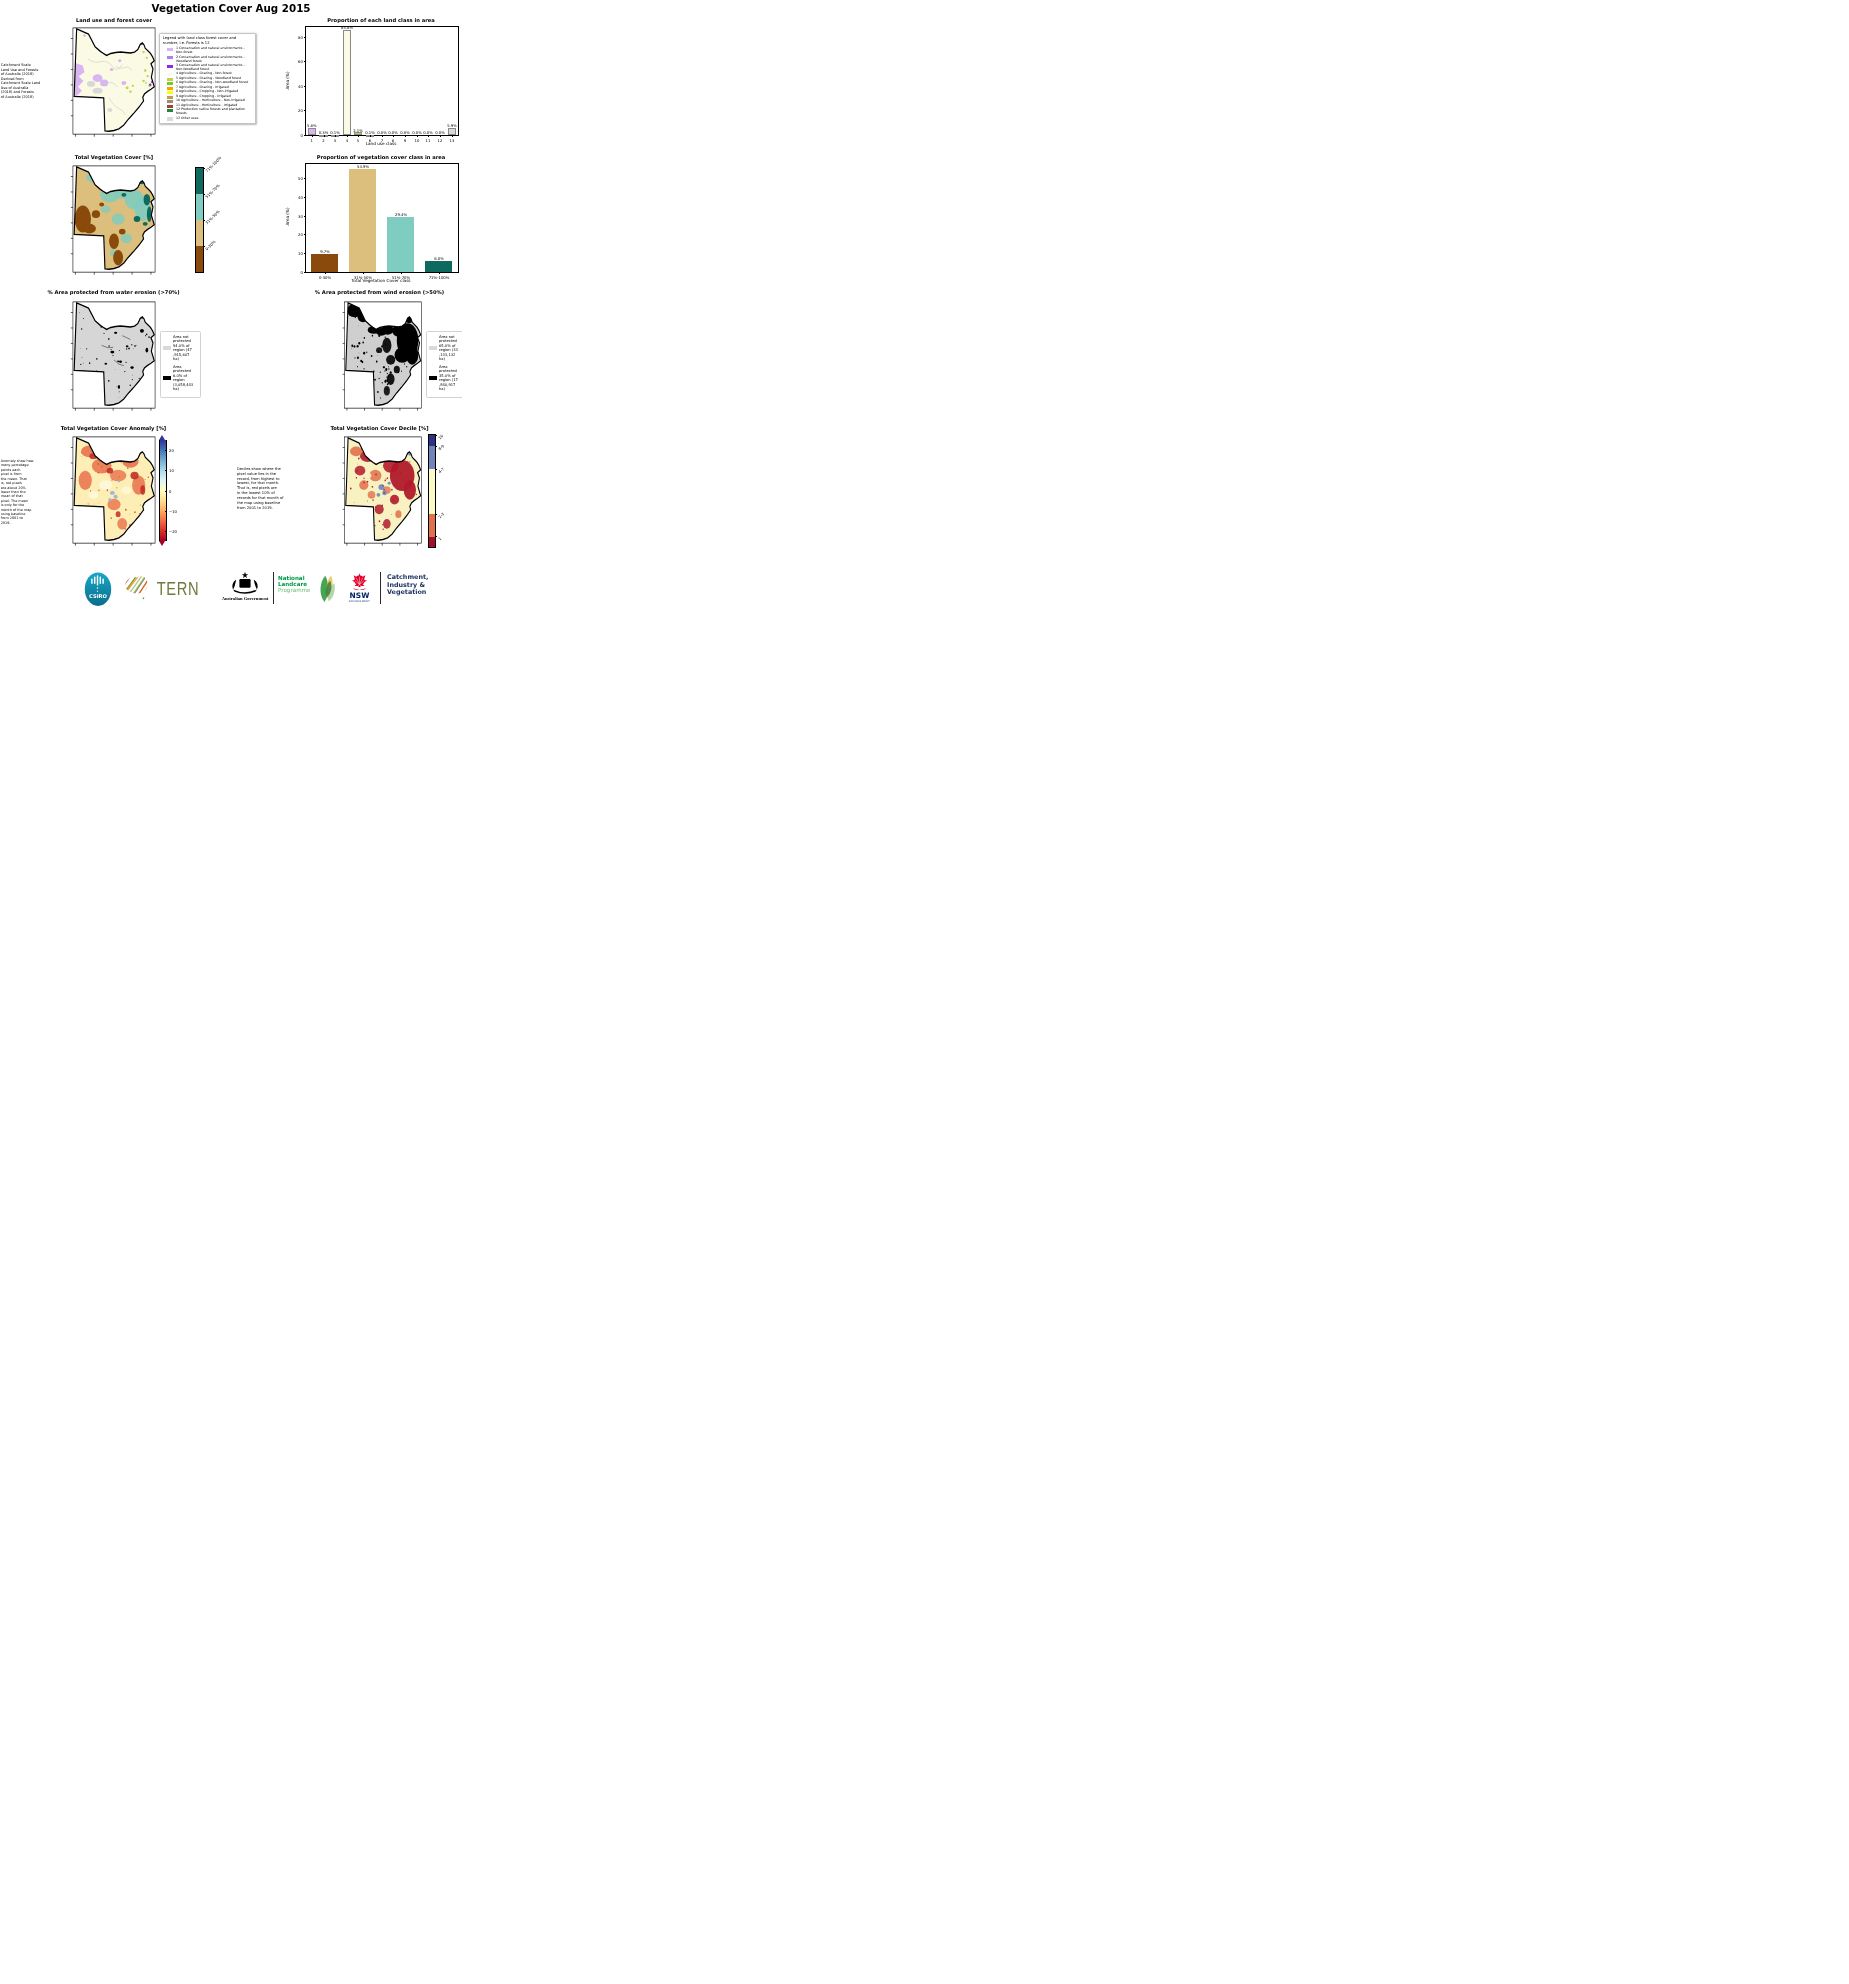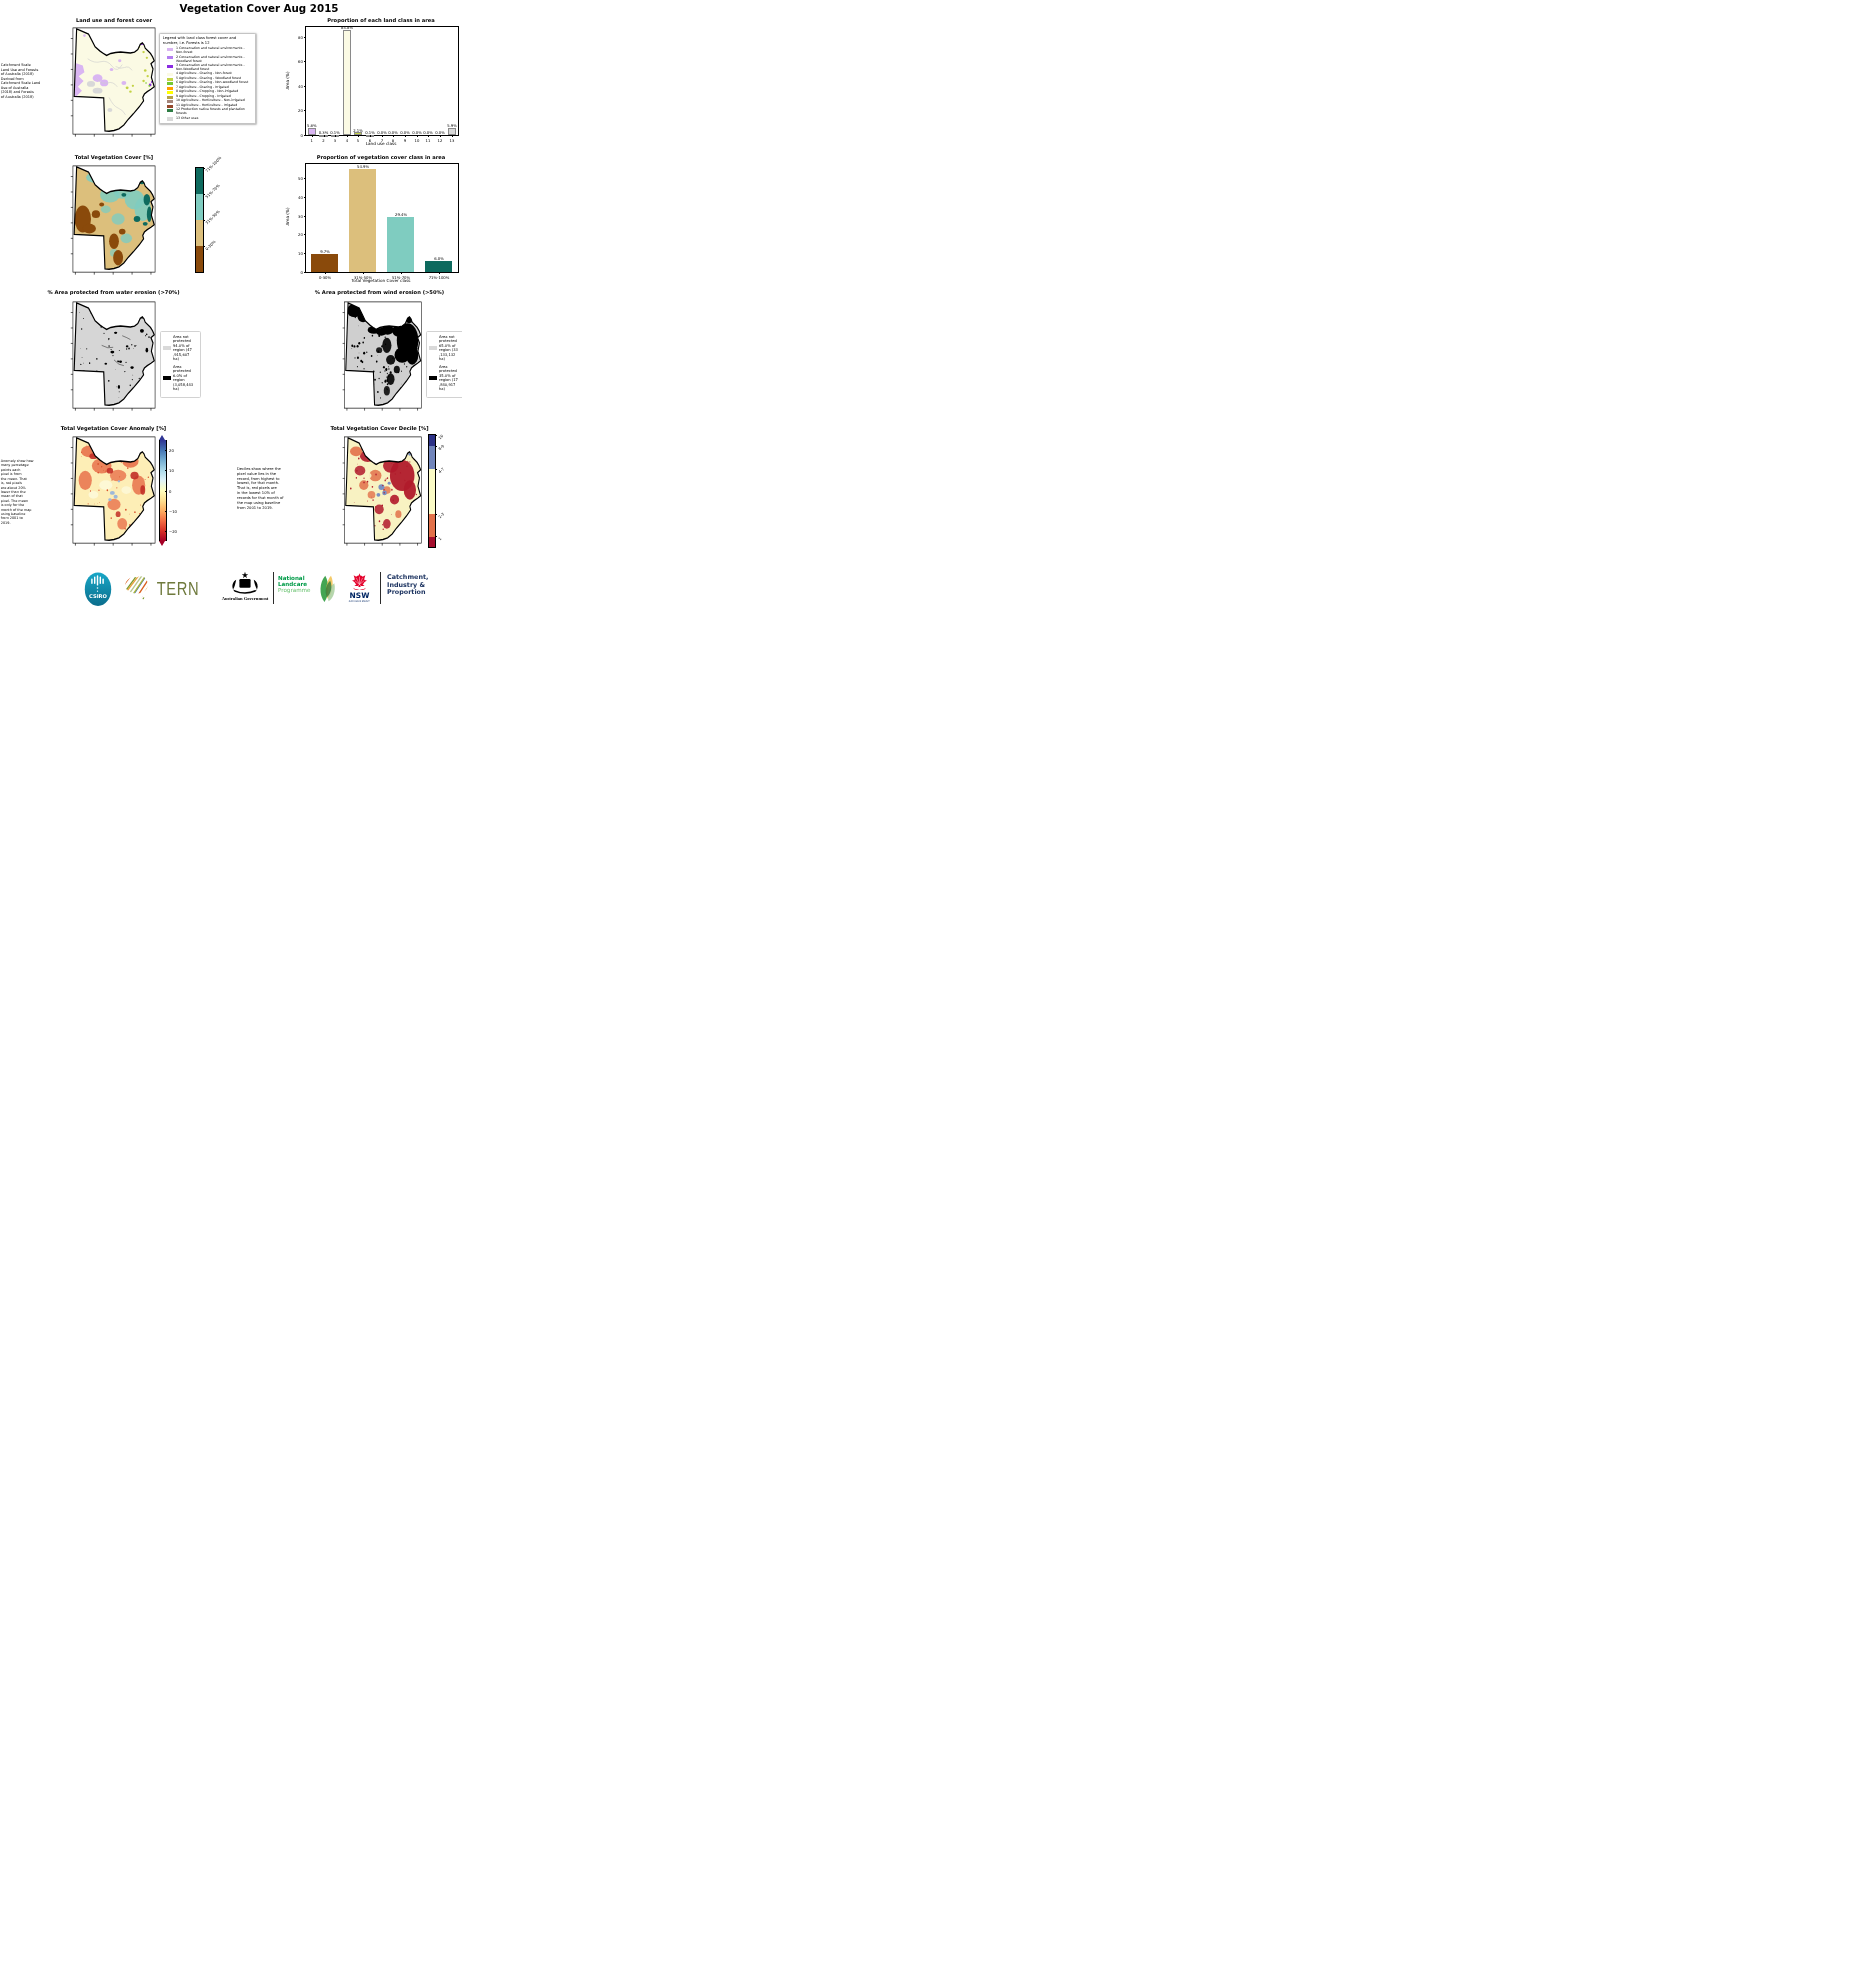--- a/index.html
+++ b/index.html
@@ -1,20 +1,20 @@
 <!DOCTYPE html>
 <html style="font-size:6.4px"><head>
 <meta charset="utf-8">
 <style>
   html,body{margin:0;padding:0;background:#fff;}
   #page{position:relative;width:462px;height:606px;background:#fff;
         font-family:"DejaVu Sans","Liberation Sans",sans-serif;color:#000;overflow:hidden;}
   .ptitle{position:absolute;font-weight:bold;font-size:5.2px;text-align:center;white-space:nowrap;}
   #main-title{position:absolute;top:2.4px;left:0;width:462px;text-align:center;
-              font-size:10.3px;font-weight:bold;margin-left:28px;}
+              font-size:10.3px;font-weight:bold;}
   .note{position:absolute;font-size:3.5px;line-height:1.3;white-space:pre-line;}
   .map{position:absolute;}
   .map svg{width:100%;height:100%;display:block;}
   .chart{position:absolute;border:0.4px solid #000;}
   .bar{position:absolute;box-sizing:border-box;}
   .vlabel{position:absolute;font-size:3.8px;white-space:nowrap;transform:translateX(-50%);}
   .ytick{position:absolute;width:2px;height:0.4px;background:#000;left:-2px;}
   .yticklabel{position:absolute;font-size:3.8px;transform:translate(-100%,-50%);left:-3.2px;white-space:nowrap;}
   .xtick{position:absolute;width:0.4px;height:2px;background:#000;bottom:-2px;}
   .xticklabel{position:absolute;font-size:3.8px;transform:translateX(-50%);white-space:nowrap;}
@@ -1060,18 +1060,18 @@
       <text x="37" y="77" text-anchor="middle" fill="#002664" font-size="6" letter-spacing="1.2" font-family="DejaVu Sans, sans-serif">GOVERNMENT</text>
     </svg>
   </div>
 
   <div class="logo-divider" style="left:380px;top:572px;height:32px;"></div>
 
   <div class="logo" id="logo-planning" style="left:387px;top:574px;width:71px;height:29px;">
     <div style="font-weight:bold;font-size:6.4px;line-height:1.18;color:#1d3461;">
       <div>Catchment,</div>
       <div>Industry &amp;</div>
-      <div>Proportion</div>
+      <div>Vegetation</div>
     </div>
   </div>
 
 </div>
 
 
 </body></html>

